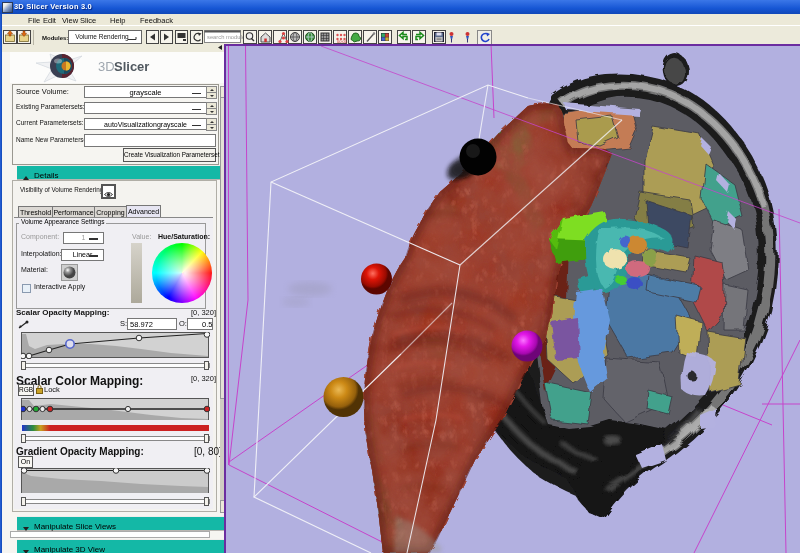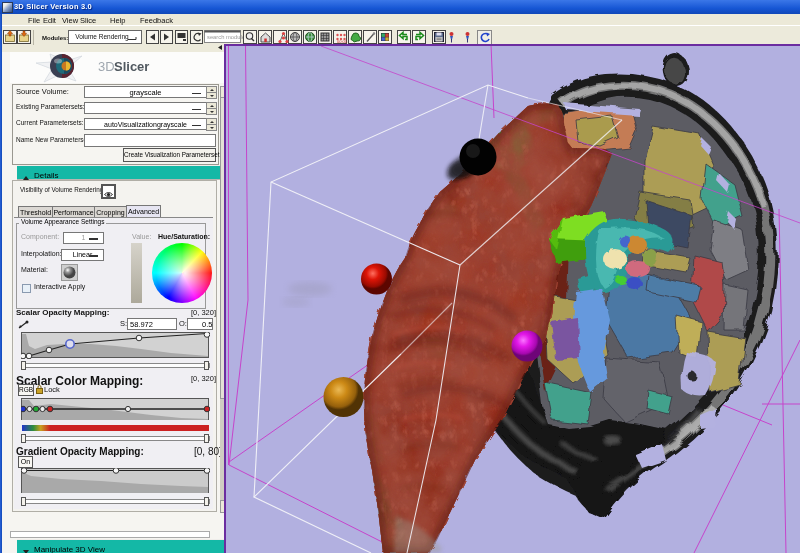--- a/index.html
+++ b/index.html
@@ -350,20 +350,21 @@
         <circle cx="3" cy="2.5" r="2.8"></circle>
         <circle cx="95" cy="2.5" r="2.8"></circle>
         <circle cx="186" cy="2.5" r="2.8"></circle>
       </g>
  </svg>
  <div class="abs rsld" style="left:13px;top:445px;">
       <div class="rhandle" style="left:0"></div>
       <div class="rhandle" style="left:183px"></div>
     </div>
 
+ <div class="secbar" style="top:464px;"><span class="tri tridn" style="margin-left:6px;"></span><span style="font-size:8px;position:relative;top:-2px;left:5px;">Manipulate Slice Views</span></div>
  <div class="abs" style="left:2px;top:479px;width:198px;height:5px;background:#fff;border:1px solid #aaa;"></div>
  <div class="secbar" style="top:487px;height:14px;"><span class="tri tridn" style="margin-left:6px;"></span><span style="font-size:8px;position:relative;top:-2px;left:5px;">Manipulate 3D View</span></div>
 
  <div class="abs" style="left:212px;top:34px;width:10px;height:425px;background:#cfcdc2;"></div>
  <div class="abs" style="left:212px;top:34px;width:10px;height:11px;background:#ece9d8;border:1px solid #999;font-size:5px;text-align:center;line-height:10px;color:#333;">▲</div>
  <div class="abs" style="left:212px;top:45px;width:10px;height:300px;background:#e3e1d5;border:1px solid #999;"></div>
  <div class="abs" style="left:212px;top:448px;width:10px;height:11px;background:#ece9d8;border:1px solid #999;font-size:5px;text-align:center;line-height:10px;color:#333;">▼</div>
  <div class="abs" style="left:223px;top:0px;width:1px;height:460px;background:#888;"></div>
 </div>
 

